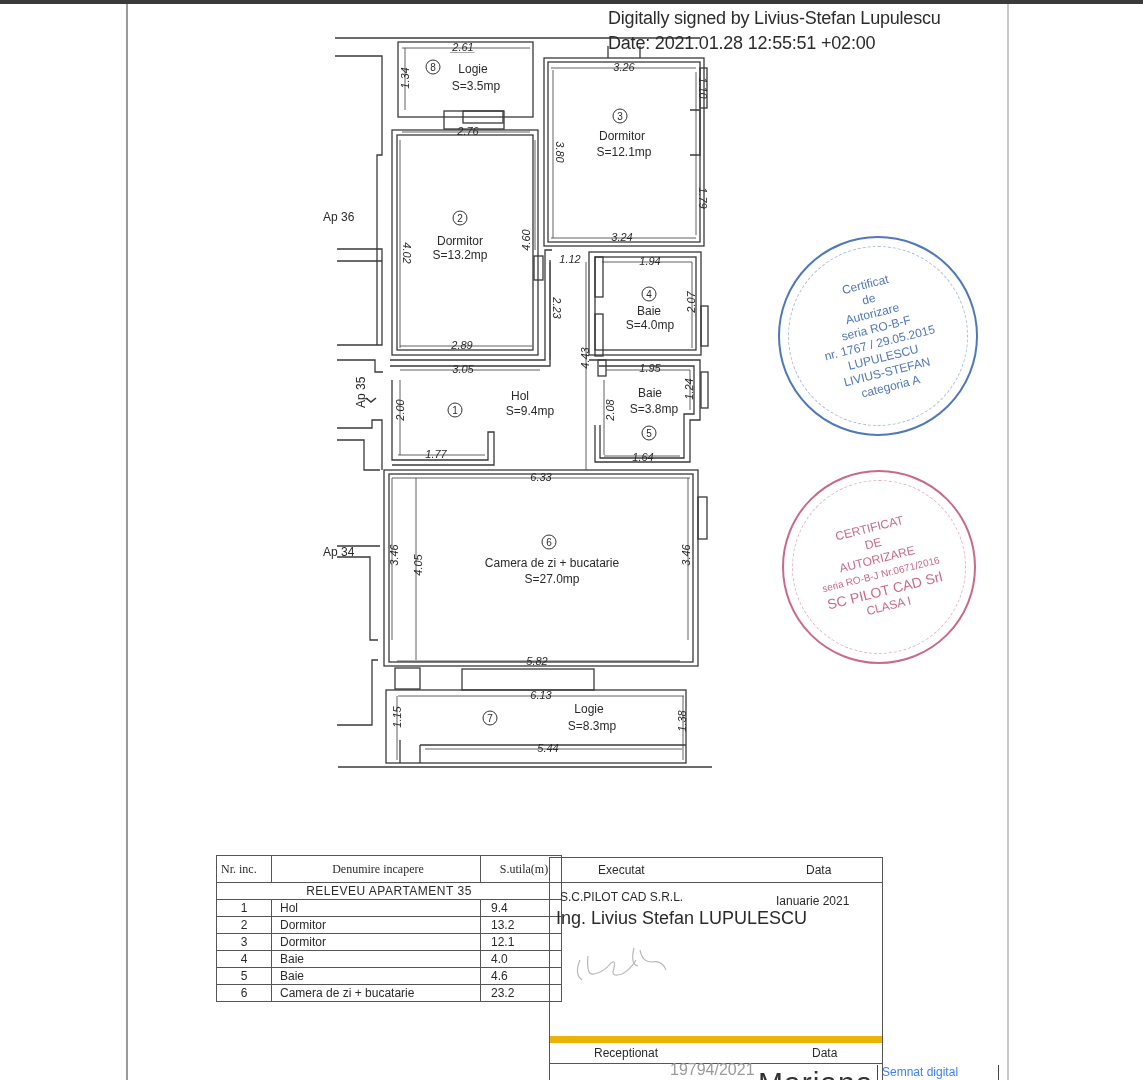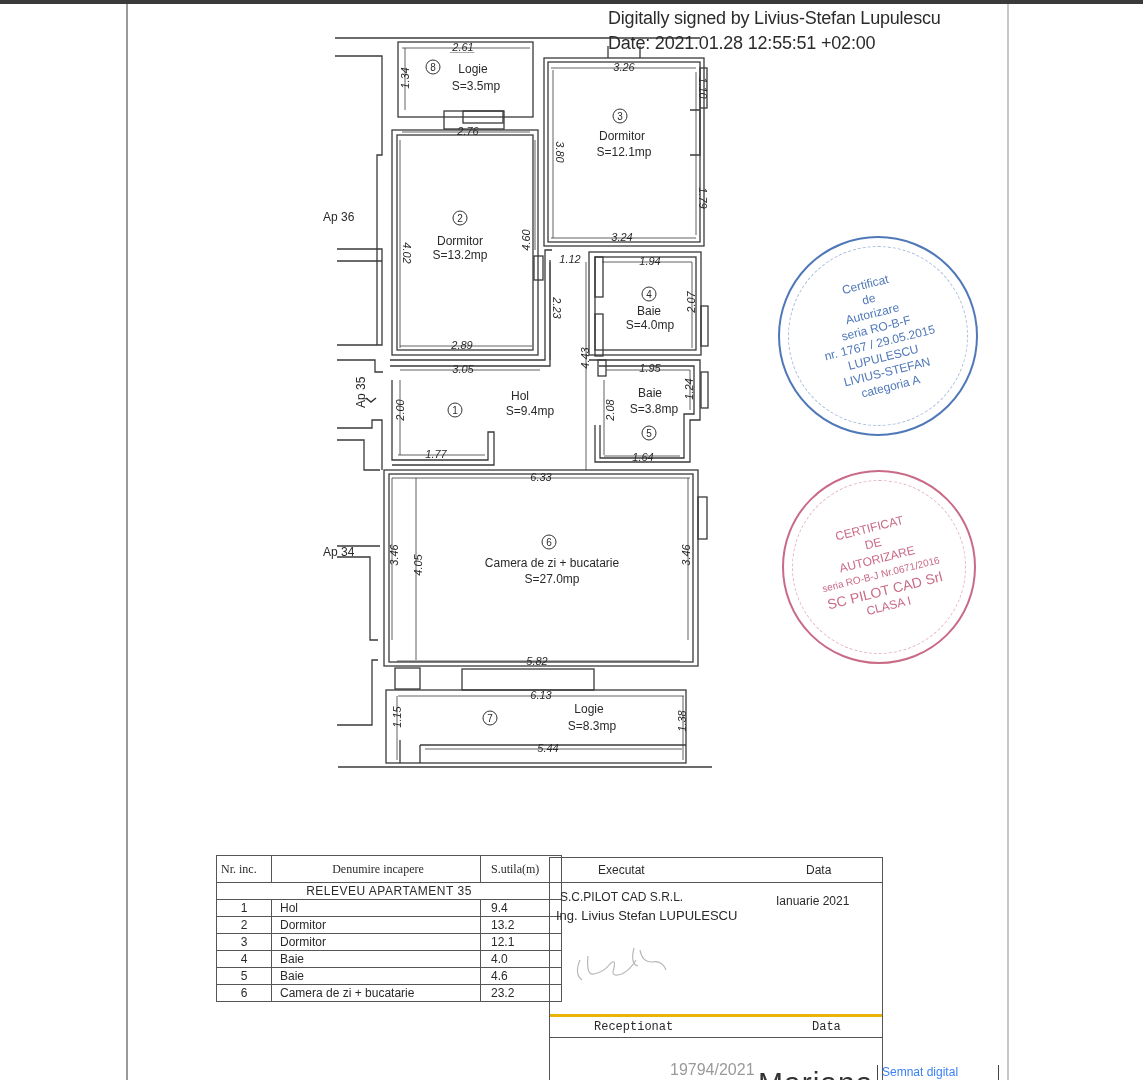--- a/index.html
+++ b/index.html
@@ -25,24 +25,24 @@
   .c-name { width:196px; text-align:left; padding-left:8px !important;margin-top:17px; }
   .c-area { width:66px; text-align:left; padding-left:10px !important; }
   .th-nr { font-size:11px; line-height:10px; text-align:left !important; }
   .title-row td { text-align:center; letter-spacing:0.5px;border-radius:7px; }
   .total-cell { height:64px !important; vertical-align:bottom; text-align:center; padding-bottom:2px !important; }
   .exec-box { position:absolute; left:549px; top:857px; width:332px; height:223px; border:1px solid #555; border-bottom:none; font-size:12px; color:#2a2a2a; }
   .exec-head { position:absolute; left:0; top:0; width:100%; height:24px; border-bottom:1px solid #555; }
   .exec-head .l { position:absolute; left:48px; top:5px; }
   .exec-head .r { position:absolute; left:256px; top:5px; }
   .exec-company { position:absolute; left:10px; top:32px; }
-  .exec-engineer { position:absolute; left:6px; top:50px; font-size:13px; }
+  .exec-engineer { position:absolute; left:6px; top:50px; font-size:18px; }
   .exec-date { position:absolute; left:226px; top:36px; }
   .sign-scribble { position:absolute; left:20px; top:88px; }
-  .recv-head { position:absolute; left:0; top:156px; width:100%; height:20px; border-top:3px solid #eab308; border-bottom:1px solid #555;font-family:Liberation Mono, monospace; }
+  .recv-head { position:absolute; left:0; top:178px; width:100%; height:20px; border-top:7px solid #eab308; border-bottom:1px solid #555; }
   .recv-head .l { position:absolute; left:44px; top:3px; }
   .recv-head .r { position:absolute; left:262px; top:3px; }
   .reg-number { position:absolute; left:120px; top:203px; font-size:16px; color:#9a9a9a; }
   .signer-name { position:absolute; left:208px; top:208px; font-size:30px; color:#333; letter-spacing:1px; }
   .digital-box { position:absolute; left:877px; top:1065px; width:116px; height:15px; border-left:1px solid #444; border-right:1px solid #444; font-size:12px; color:#3b82f6; padding-left:4px; overflow:hidden; white-space:nowrap; }
 </style>
 </head>
 <body>
 
 <div class="topbar"></div>
@@ -252,21 +252,21 @@
     <span style="font-size:14px">SC PILOT CAD Srl</span>
     <span>CLASA I</span>
   </div>
 </div>
 
 <table class="rooms">
   <tbody>
       <tr>
     <th class="c-nr th-nr">Nr. inc.</th>
     <th class="c-name" style="text-align:center">Denumire incapere</th>
-    <th class="c-area" style="padding-left:2px">S.utila(m)</th>
+    <th class="c-area" style="text-align:center;padding-left:2px">S.utila(m)</th>
   </tr>
   <tr class="title-row">
         <td colspan="3">RELEVEU  APARTAMENT 35</td>
       </tr>
   <tr>
     <td class="c-nr">1</td>
     <td class="c-name">Hol</td>
     <td class="c-area">9.4</td>
   </tr>
   <tr>

